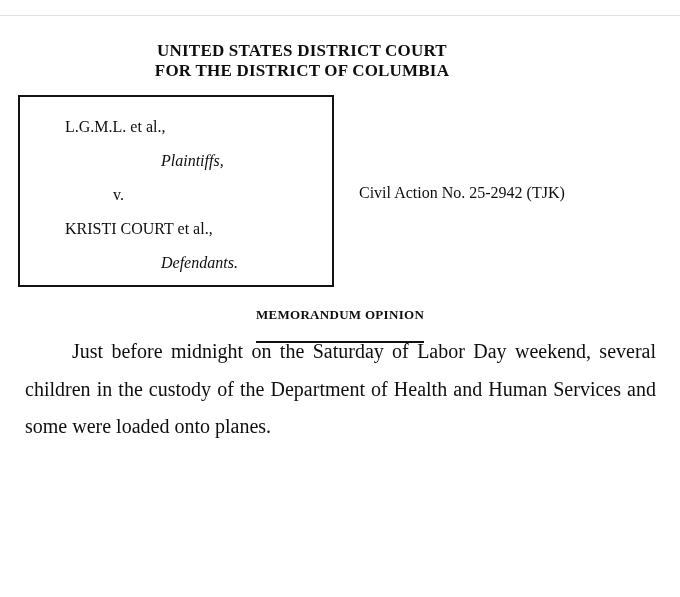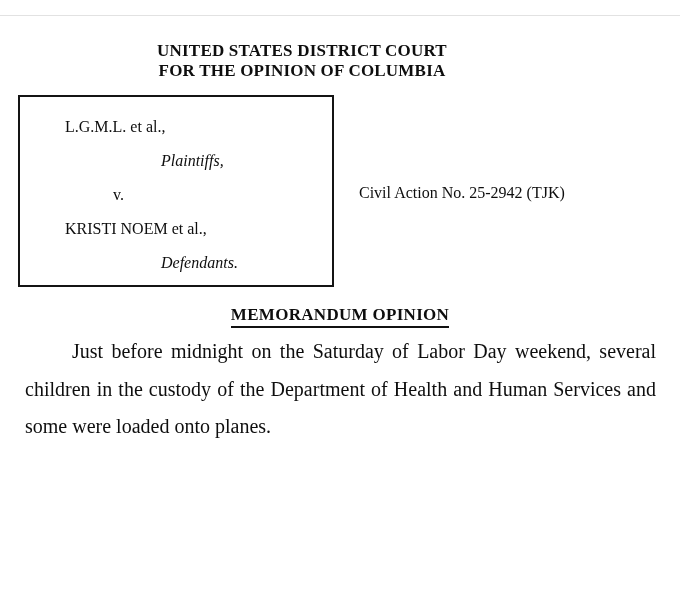--- a/index.html
+++ b/index.html
@@ -64,24 +64,24 @@
   .opinion-heading {
     position: absolute;
     top: 305px;
     left: 0;
     width: 680px;
     text-align: center;
   }
   .opinion-heading .heading-text {
     display: inline-block;
     font-weight: 700;
-    font-size: 17px;
+    font-size: 13px;
     letter-spacing: 0.3px;
     border-bottom: 2px solid #111111;
-    padding-bottom: 1px;
+    padding-bottom: 18px;
   }
   .opinion-body {
     position: absolute;
     left: 25px;
     top: 333px;
     width: 631px;
     font-size: 20px;
   }
   .body-line {
     height: 37.6px;
@@ -103,28 +103,28 @@
 </style>
 </head>
 <body>
 
 <div class="page">
 
   <div class="top-divider"></div>
 
   <div class="court-header">
     <div>UNITED STATES DISTRICT COURT</div>
-    <div>FOR THE OPINION OF COLUMBIA</div>
+    <div>FOR THE DISTRICT OF COLUMBIA</div>
   </div>
 
   <div class="caption-box">
     <div class="cap-line cap-plaintiff-name">L.G.M.L. et al.,</div>
     <div class="cap-line cap-plaintiff-role">Plaintiffs,</div>
     <div class="cap-line cap-versus">v.</div>
-    <div class="cap-line cap-defendant-name">KRISTI NOEM et al.,</div>
+    <div class="cap-line cap-defendant-name">KRISTI COURT et al.,</div>
     <div class="cap-line cap-defendant-role">Defendants.</div>
   </div>
 
   <div class="case-number">Civil Action No. 25-2942 (TJK)</div>
 
   <div class="opinion-heading">
     <span class="heading-text">MEMORANDUM OPINION</span>
   </div>
 
   <div class="opinion-body">

